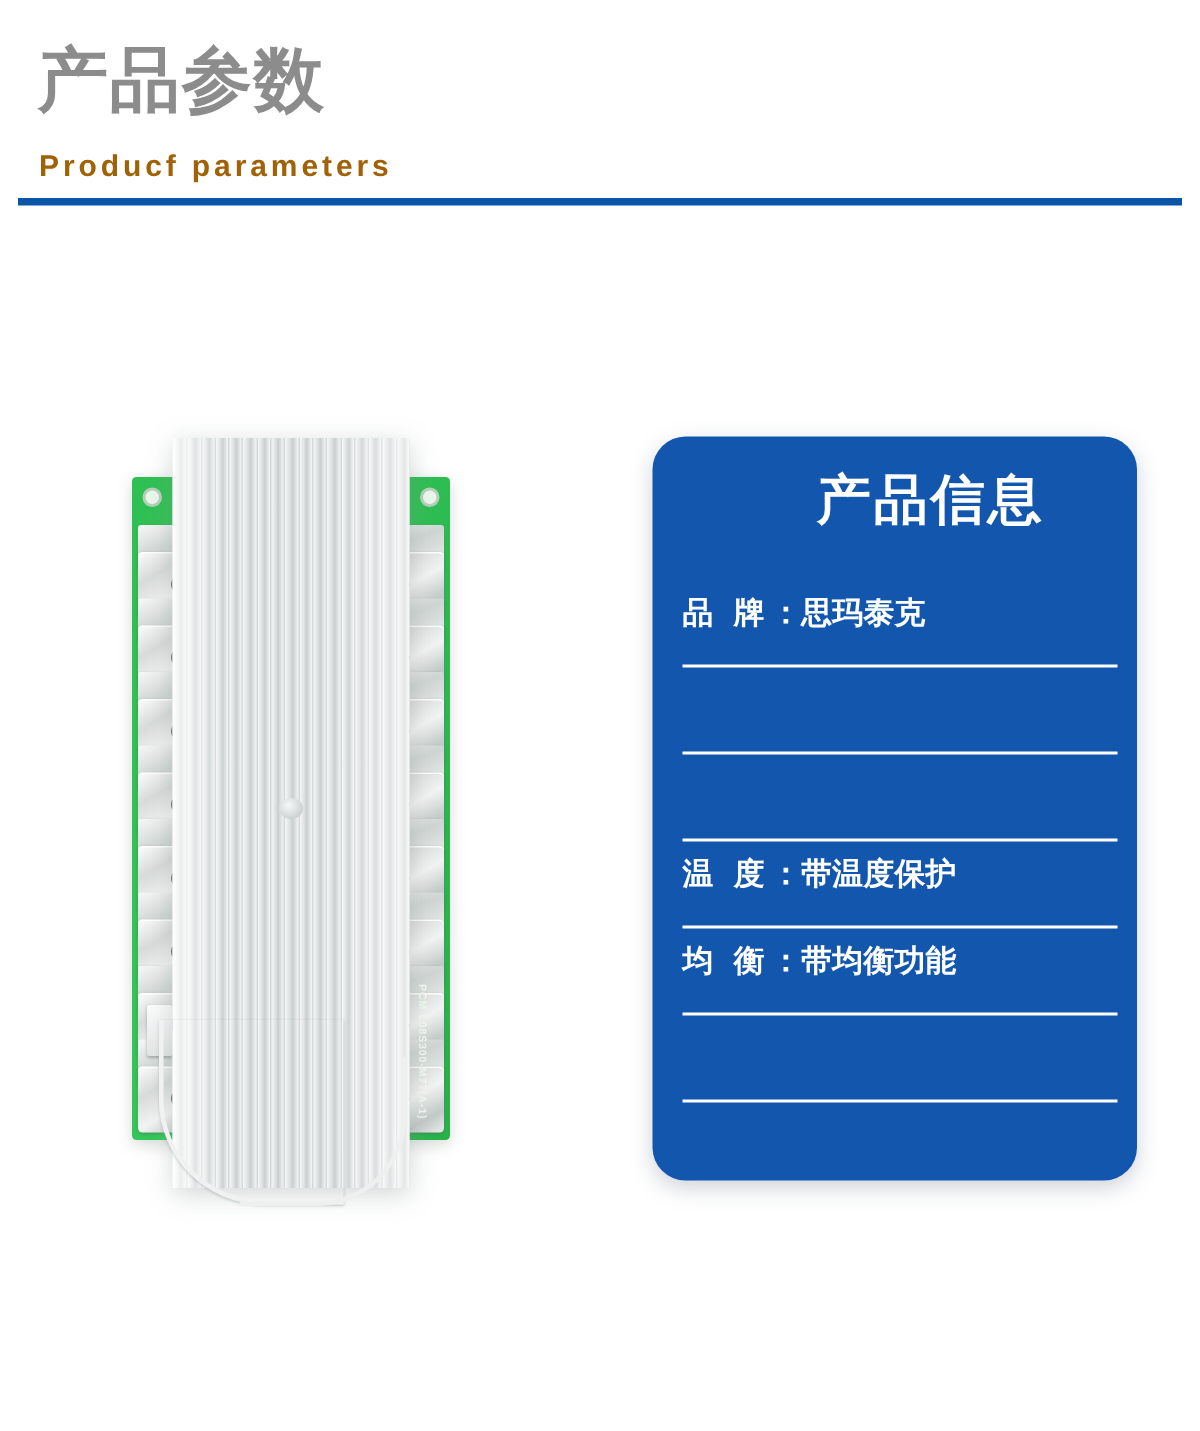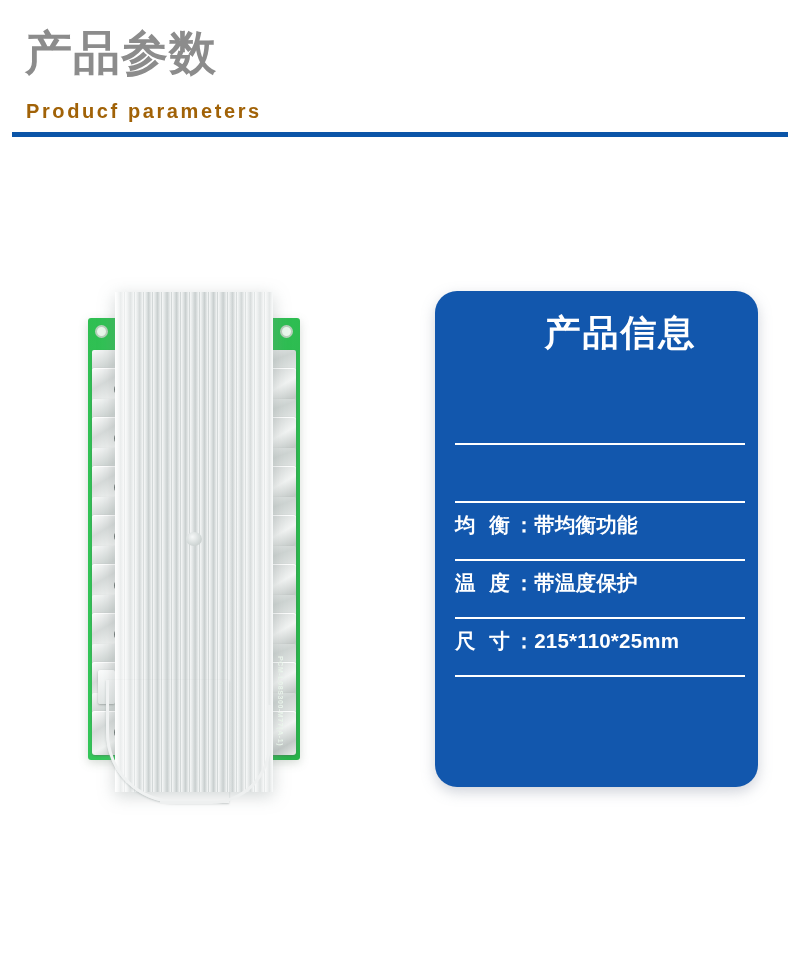--- a/index.html
+++ b/index.html
@@ -225,31 +225,34 @@
 
     <span class="wire"></span>
     <span class="wire2"></span>
   </div>
 </div>
 
 <div class="info-card">
   <div class="info-title">产品信息</div>
   <div class="rows">
       <div class="row">
-        <div class="row-rule"></div>
-      </div>
-      <div class="row">
+        <div class="row-text"><span class="row-label">品 牌</span><span class="row-sep">：</span><span class="row-value">思玛泰克</span></div>
+        <div class="row-rule"></div>
+      </div>
+      <div class="row">
+        <div class="row-rule"></div>
+      </div>
+      <div class="row">
+        <div class="row-rule"></div>
+      </div>
+      <div class="row">
+        <div class="row-text"><span class="row-label">温 度</span><span class="row-sep">：</span><span class="row-value">带温度保护</span></div>
         <div class="row-rule"></div>
       </div>
       <div class="row">
         <div class="row-text"><span class="row-label">均 衡</span><span class="row-sep">：</span><span class="row-value">带均衡功能</span></div>
         <div class="row-rule"></div>
       </div>
       <div class="row">
-        <div class="row-text"><span class="row-label">温 度</span><span class="row-sep">：</span><span class="row-value">带温度保护</span></div>
-        <div class="row-rule"></div>
-      </div>
-      <div class="row">
-        <div class="row-text"><span class="row-label">尺 寸</span><span class="row-sep">：</span><span class="row-value">215*110*25mm</span></div>
         <div class="row-rule"></div>
       </div>
     </div>
 </div>
 
 </body></html>

